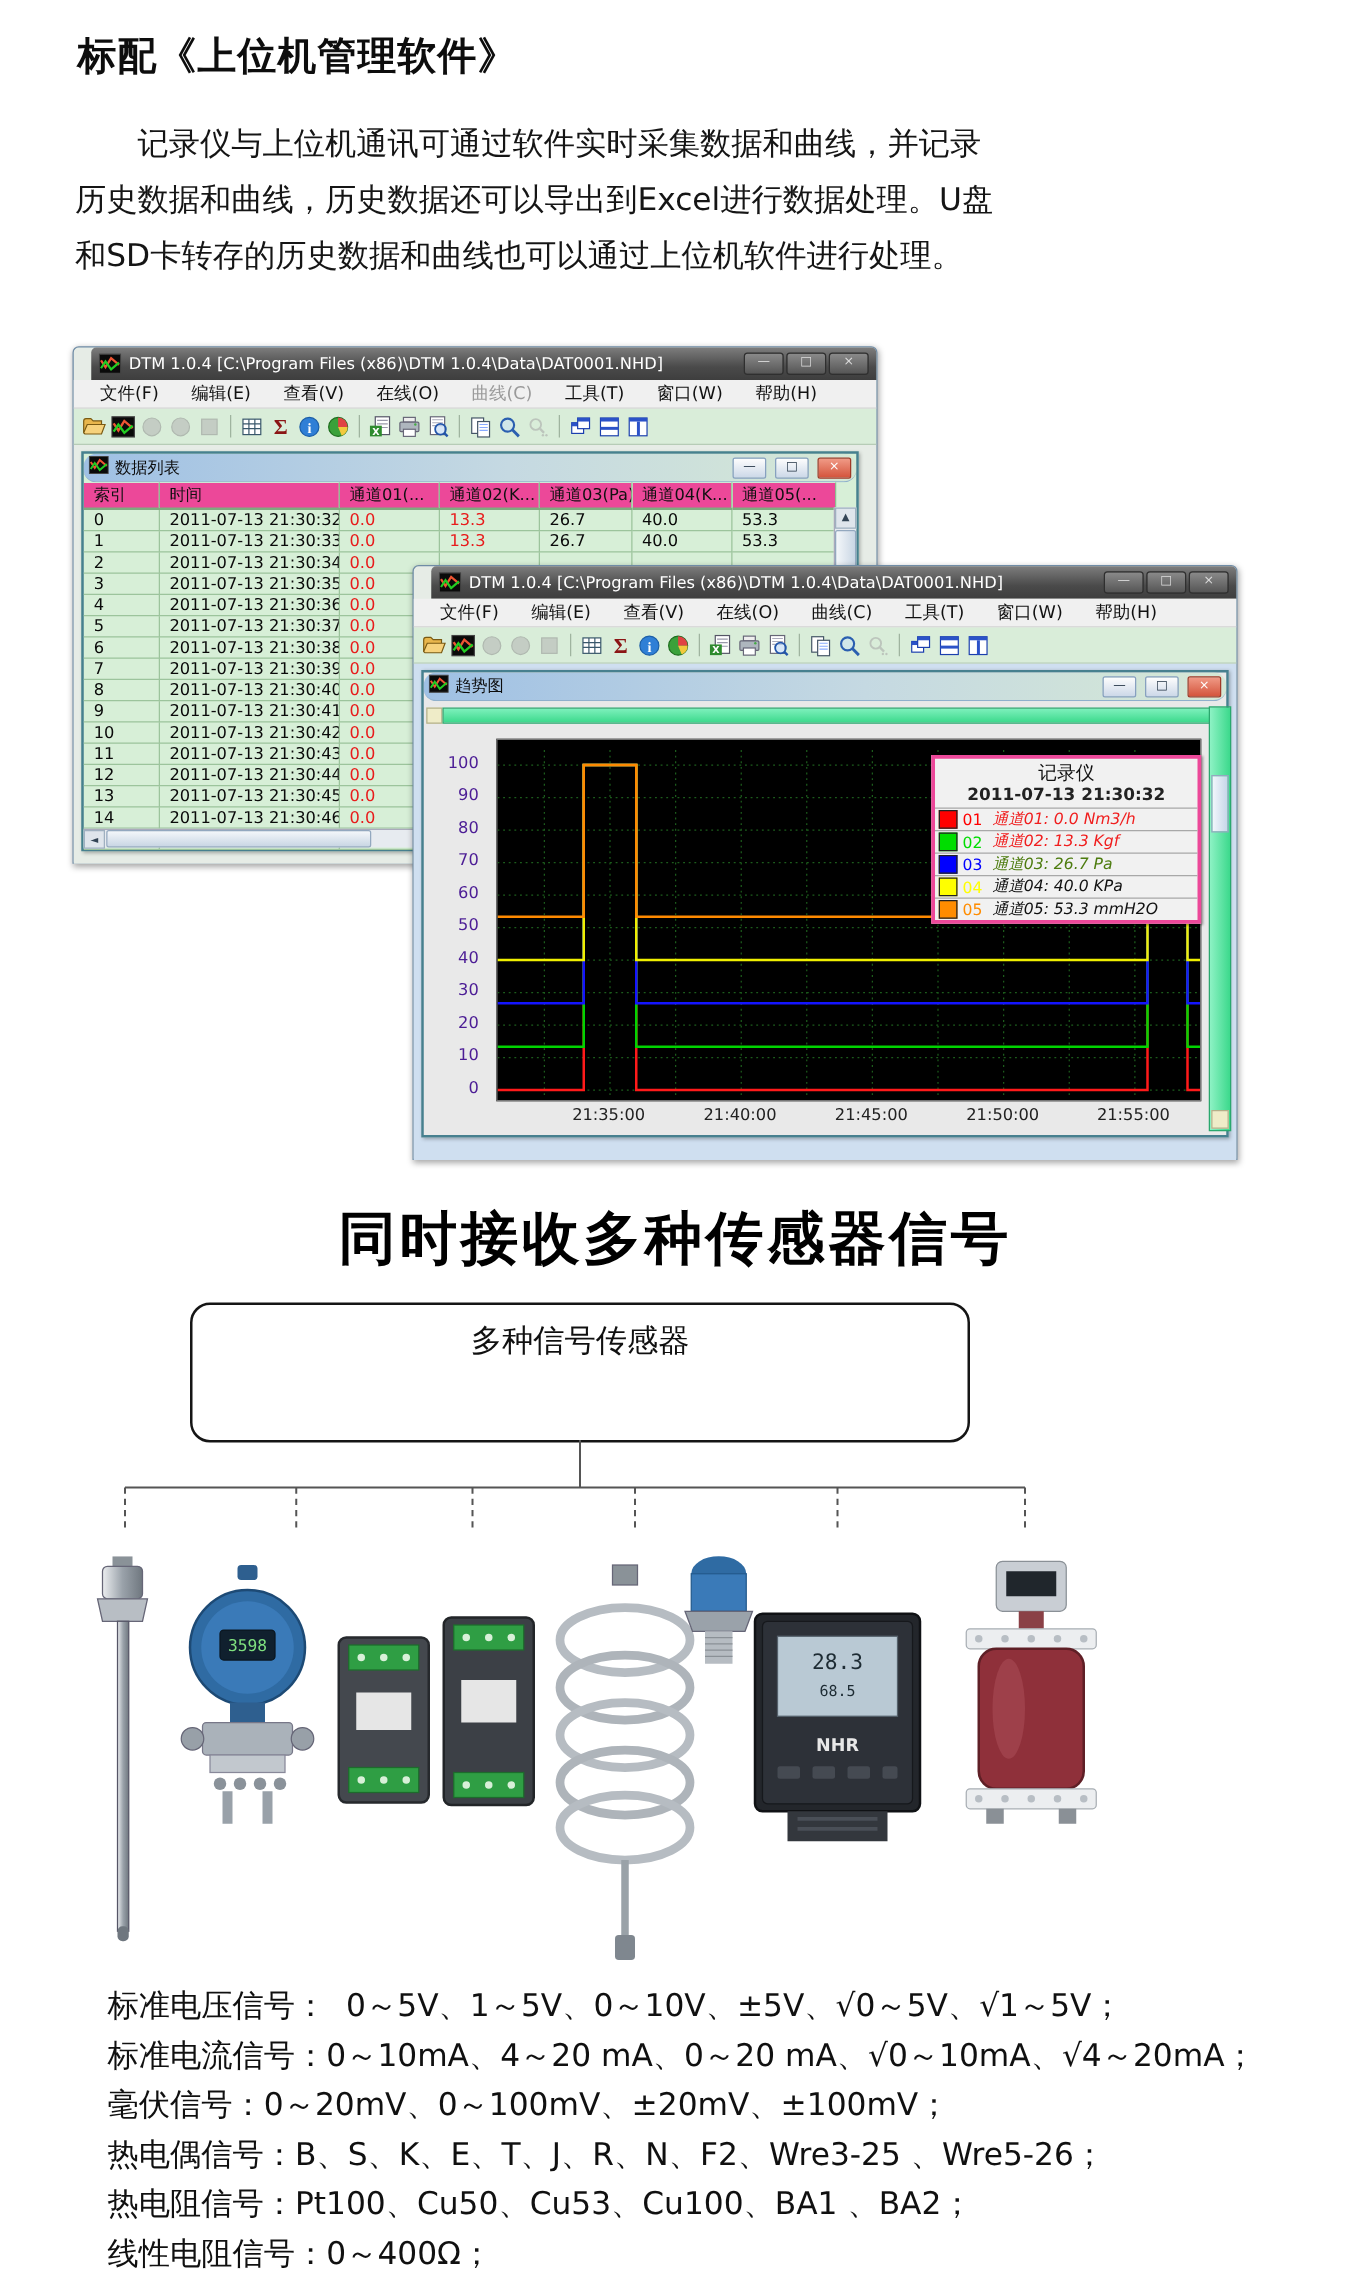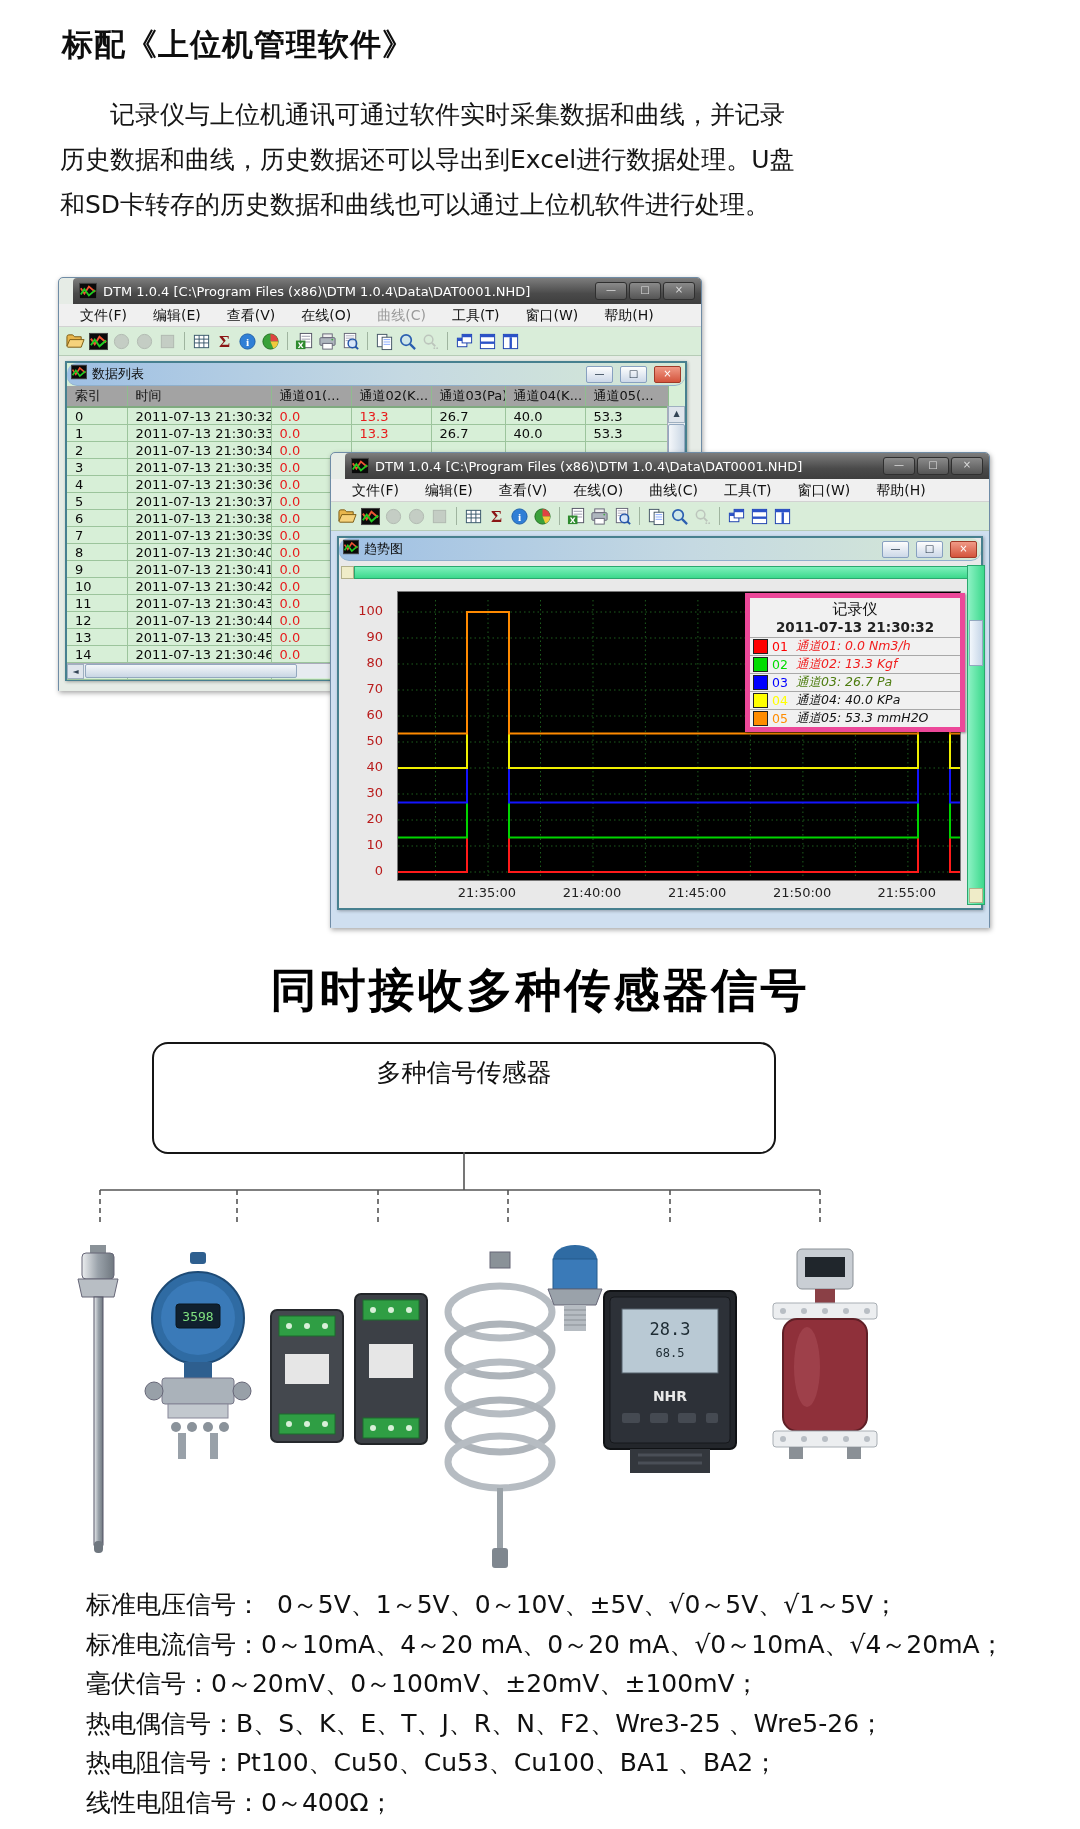--- a/index.html
+++ b/index.html
@@ -41,44 +41,44 @@
           padding:0 4px;gap:5px;border-bottom:1px solid #8fb0cc;border-radius:10px;}
   .c-icon svg{width:16px;height:16px;}
   .ctext{font-size:13px;color:#0d0d0d;flex:1;}
   .cbtn{width:25px;height:15px;background:linear-gradient(#fdfdfd,#ccd8e8);border:1px solid #87a0c0;border-radius:2px;
         font-size:10px;line-height:13px;text-align:center;color:#234;margin-left:2px;display:inline-block;}
   .cbtn.close{background:linear-gradient(#f09a86,#d4543c);color:#fff;border-color:#a03a28;}
 
   
   .tablewrap{position:relative;height:292px;}
   table.dt{border-collapse:collapse;table-layout:fixed;width:601px;font-size:13px;}
-  table.dt th{height:20px;background:#a3a3a3;border-right:1px solid #8fbc8f;border-bottom:2px solid #7faa7f;
+  table.dt th{height:20px;background:#ec4899;border-right:1px solid #8fbc8f;border-bottom:2px solid #7faa7f;
               font-weight:400;text-align:left;padding:0 0 0 8px;white-space:nowrap;overflow:hidden;}
   table.dt td{height:16px;background:#d7efd7;border-right:1px solid #9cc49c;border-bottom:1px solid #9cc49c;
               padding:0 0 0 8px;white-space:nowrap;overflow:hidden;color:#0a0a0a;}
   table.dt td.red{color:#e81c1c;}
   .vscroll{position:absolute;right:0;top:20px;bottom:14px;width:17px;background:#e7ebf0;border-left:1px solid #aab;}
   .sarrow{height:15px;background:#dfe5ec;border:1px solid #9fb0c0;font-size:8px;line-height:13px;text-align:center;color:#345;}
   .vthumb{height:46px;margin-top:1px;background:linear-gradient(to right,#f4f7fa,#c9d6e4);border:1px solid #93a8bf;border-radius:2px;}
   .vscroll .sarrow.down{position:absolute;bottom:0;left:0;right:0;}
   .hscroll{position:absolute;left:0;right:17px;bottom:0;height:14px;background:#e7ebf0;border-top:1px solid #aab;display:flex;}
   .hscroll .sarrow{width:15px;height:13px;}
   .hthumb{width:210px;background:linear-gradient(#f4f7fa,#c9d6e4);border:1px solid #93a8bf;border-radius:2px;margin:0 1px;}
 
   
   .trendwrap{position:relative;height:346px;}
   .pbar{position:absolute;left:2px;top:5px;width:640px;height:13px;display:flex;}
   .pbox{width:13px;height:13px;background:#efecc8;border:1px solid #b3b08a;box-sizing:border-box;}
   .pfill{flex:1;height:13px;background:linear-gradient(#7df0bc,#3cd98c);border:1px solid #2aa86e;box-sizing:border-box;}
   .plot{position:absolute;left:58px;top:30px;width:562px;height:288px;background:#000;border:1px solid #777;}
   .ylabels{position:absolute;left:0;top:30px;width:52px;height:288px;}
-  .ylab{position:absolute;right:8px;font-size:13px;color:#b91c1c;width:40px;text-align:right;}
+  .ylab{position:absolute;right:8px;font-size:13px;color:#4c1d95;width:40px;text-align:right;}
   .xlabels{position:absolute;left:58px;top:324px;width:562px;height:20px;}
   .xlab{position:absolute;font-size:13px;color:#222;width:80px;text-align:center;}
-  .legend{position:absolute;left:406px;top:32px;width:210px;background:#f1f1f1;border:5px solid #ec4899;
+  .legend{position:absolute;left:406px;top:43px;width:210px;background:#f1f1f1;border:3px solid #ec4899;
           box-shadow:1px 1px 2px rgba(0,0,0,.4);font-size:13px;}
   .leg-title{text-align:center;font-size:15px;color:#111;padding-top:2px;}
   .leg-time{text-align:center;font-size:13.5px;font-weight:700;color:#222;padding-bottom:2px;}
   .lrow{display:flex;align-items:center;gap:4px;border-top:1px solid #a8a8a8;height:17px;padding-left:3px;}
   .sw{width:13px;height:13px;border:1px solid #222;flex:0 0 13px;}
   .lnum{font-size:12.5px;width:20px;}
   .ltxt{font-size:12.5px;white-space:nowrap;font-style:italic;}
   .gscroll{position:absolute;left:628px;top:4px;width:16px;height:338px;background:linear-gradient(to right,#8df2c4,#3cd98c);border:1px solid #2aa86e;}
   .gthumb{position:absolute;left:1px;right:1px;top:54px;height:44px;background:linear-gradient(to right,#f2f7fc,#c6d6e8);border:1px solid #93a8bf;}
   .gbox{position:absolute;left:1px;right:1px;bottom:1px;height:13px;background:#efecc8;border:1px solid #b3b08a;}

